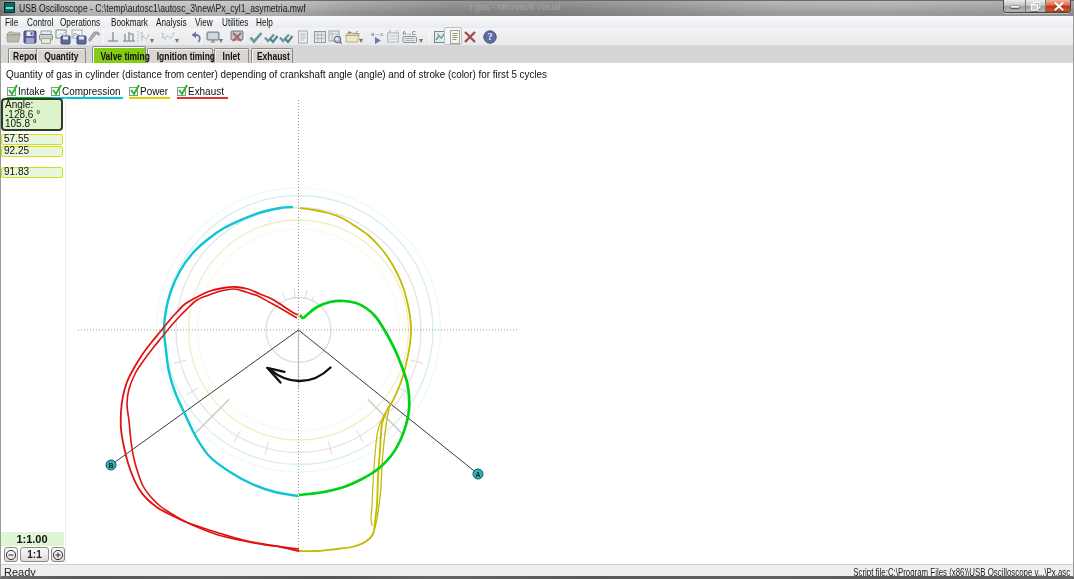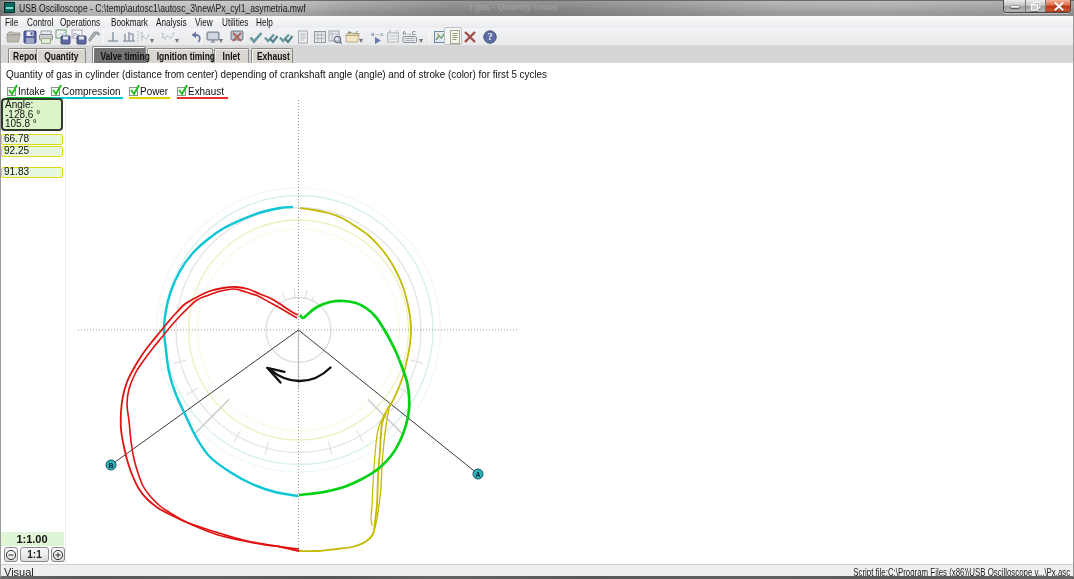--- a/index.html
+++ b/index.html
@@ -30,21 +30,21 @@
   background:linear-gradient(to bottom,#f6f7f9,#e9ecef); border-bottom:1px solid #d8dade; }
 .ti { position:absolute; top:1px; height:16px; }
 .ti svg { display:block; }
 .dd { font-size:8px; color:#55606a; line-height:16px; }
 .tsep { position:absolute; top:2px; width:1px; height:14px; background:#c9ccd2; border-right:1px solid #fdfdfd; }
 .tabstrip { position:absolute; left:0; top:46px; width:1074px; height:17px; background:#d6d6d6; }
 .tab { position:absolute; top:2px; height:15px; background:#d9d6d0; border:1px solid #8a8a8a; border-bottom:none;
   border-radius:2px 2px 0 0; font-size:11px; font-weight:bold; color:#111; text-align:center; line-height:15px;
   box-shadow:inset 1px 1px 0 #f4f2ee; white-space:nowrap; }
 .tab i { font-style:normal; display:inline-block; transform:scaleX(0.77); transform-origin:center; white-space:nowrap; }
-.tab.active { top:0; height:17px; background:#737373; line-height:18px; z-index:2; box-shadow:inset 1px 1px 0 #fff; }
+.tab.active { top:0; height:17px; background:#84cc16; line-height:18px; z-index:2; box-shadow:inset 1px 1px 0 #fff; }
 .content { position:absolute; left:0; top:63px; width:1074px; height:501px; background:#fff; }
 .desc { position:absolute; left:6px; top:3.5px; font-size:11.7px; color:#101010; white-space:nowrap; transform:scaleX(0.842); transform-origin:left; }
 .legend { position:absolute; left:0; top:21px; height:14px; font-size:11.7px; color:#101010; }
 .legend > span { transform:scaleX(0.85); transform-origin:left; white-space:nowrap; }
 .cb { position:absolute; width:9px; height:9px; background:#fff; border:1px solid #909090; top:2.5px; }
 .cb svg { position:absolute; left:-1px; top:-4px; }
 .lg-underline { position:absolute; top:13px; height:1.6px; }
 .sidebar-line { position:absolute; left:65px; top:35px; width:1px; height:466px; background:#ededed; }
 .anglebox { position:absolute; left:1px; top:35px; width:62px; height:33px; background:#ddf4cb;
   border:2px solid #2f3a2f; border-radius:4px; font-size:10px; color:#111; line-height:9.6px; padding:0 0 0 2px; }
@@ -58,21 +58,21 @@
   border-top:1px solid #d0d0d0; font-size:11px; color:#222; }
 .winbottom { position:absolute; left:0; top:576px; width:1074px; height:3px; background:linear-gradient(to right,#6a6a6a 0%,#575757 8%,#606060 20%,#555 30%,#646464 40%,#585858 55%,#616161 70%,#595959 85%,#666 100%); }
 .sideedge { position:absolute; top:16px; width:1px; height:561px; background:#9a9a9a; }
 </style></head>
 <body>
 <div class="titlebar">
     <div class="shade"></div>
     <div class="tline"></div>
  <div class="appicon"></div>
  <div class="titletext">USB Oscilloscope - C:\temp\autosc1\autosc_3\new\Px_cyl1_asymetria.mwf</div>
- <div class="ghost">f gas  -  Quantity Visual</div>
+ <div class="ghost">f gas  -  Microsoft Visual</div>
 </div>
 <div class="winbtns">
  <div class="wb min">
       <svg width="22" height="13">
         <rect x="6.5" y="5.5" width="9" height="2.4" rx="1" fill="#fff" stroke="#555" stroke-width="0.5"></rect>
       </svg>
     </div>
  <div class="wb max">
       <svg width="20" height="13">
         <rect x="7.5" y="2.8" width="6.4" height="5.2" fill="none" stroke="#fefefe" stroke-width="1.2"></rect>
@@ -318,21 +318,21 @@
   <div class="cb" style="left:177px">
         <svg width="12" height="12">
           <path d="M2 6 l3 4 L10 1" stroke="#1ec21e" stroke-width="2" fill="none"></path>
         </svg>
       </div>
   <span style="position:absolute;left:188px">Exhaust</span>
   <div class="lg-underline" style="left:177px;width:51px;background:#e03030"></div>
  </div>
  <div class="sidebar-line"></div>
  <div class="anglebox">Angle:<br>-128.6 °<br>105.8 °</div>
- <div class="valbox" style="top:70.5px">66.78</div>
+ <div class="valbox" style="top:70.5px">57.55</div>
  <div class="valbox" style="top:83px">92.25</div>
  <div class="valbox" style="top:104px">91.83</div>
  <div class="zoomlabel">1:1.00</div>
  <div class="zbtn" style="left:4px;width:14px"><svg width="12" height="12" style="margin-top:1px">
         <circle cx="6" cy="6" r="4.6" fill="none" stroke="#333"></circle>
         <path d="M3.5 6 h5" stroke="#333"></path>
       </svg></div>
  <div class="zbtn" style="left:20px;width:29px;line-height:14px">1:1</div>
  <div class="zbtn" style="left:51px;width:14px"><svg width="12" height="12" style="margin-top:1px">
         <circle cx="6" cy="6" r="4.6" fill="none" stroke="#333"></circle>
@@ -373,17 +373,17 @@
 <path d="M299.0,549.0 C296.3,548.7 288.5,547.7 283.0,547.0 C277.5,546.3 272.5,546.0 266.0,545.0 C259.5,544.0 251.3,542.5 244.0,541.0 C236.7,539.5 229.0,538.0 222.0,536.0 C215.0,534.0 208.0,531.3 202.0,529.0 C196.0,526.7 191.0,524.5 186.0,522.0 C181.0,519.5 176.3,516.7 172.0,514.0 C167.7,511.3 163.7,509.0 160.0,506.0 C156.3,503.0 152.8,499.3 150.0,496.0 C147.2,492.7 145.0,489.8 143.0,486.0 C141.0,482.2 139.5,477.5 138.0,473.0 C136.5,468.5 135.2,464.3 134.0,459.0 C132.8,453.7 131.8,447.3 131.0,441.0 C130.2,434.7 129.7,427.2 129.0,421.0 C128.3,414.8 127.0,409.3 127.0,404.0 C127.0,398.7 127.5,394.3 129.0,389.0 C130.5,383.7 133.5,376.8 136.0,372.0 C138.5,367.2 141.2,364.0 144.0,360.0 C146.8,356.0 150.0,351.8 153.0,348.0 C156.0,344.2 159.0,340.7 162.0,337.0 C165.0,333.3 168.0,329.5 171.0,326.0 C174.0,322.5 177.2,319.0 180.0,316.0 C182.8,313.0 185.2,310.7 188.0,308.0 C190.8,305.3 193.5,302.2 197.0,300.0 C200.5,297.8 205.0,296.5 209.0,295.0 C213.0,293.5 216.8,292.0 221.0,291.0 C225.2,290.0 229.8,288.8 234.0,289.0 C238.2,289.2 242.0,290.8 246.0,292.0 C250.0,293.2 254.2,294.3 258.0,296.0 C261.8,297.7 265.3,300.0 269.0,302.0 C272.7,304.0 276.5,306.0 280.0,308.0 C283.5,310.0 287.2,312.3 290.0,314.0 C292.8,315.7 295.8,317.3 297.0,318.0" fill="none" stroke="#e01111" stroke-width="1.6"></path>
 <path d="M300.0,315.0 C300.5,315.5 301.7,318.2 303.0,318.0 C304.3,317.8 305.7,315.8 308.0,314.0 C310.3,312.2 313.3,309.0 317.0,307.0 C320.7,305.0 325.5,303.0 330.0,302.0 C334.5,301.0 339.7,300.8 344.0,301.0 C348.3,301.2 352.3,301.8 356.0,303.0 C359.7,304.2 362.8,305.8 366.0,308.0 C369.2,310.2 372.3,313.0 375.0,316.0 C377.7,319.0 379.7,322.3 382.0,326.0 C384.3,329.7 386.7,333.7 389.0,338.0 C391.3,342.3 393.8,347.2 396.0,352.0 C398.2,356.8 400.2,362.0 402.0,367.0 C403.8,372.0 405.8,377.2 407.0,382.0 C408.2,386.8 408.7,391.3 409.0,396.0 C409.3,400.7 409.5,405.2 409.0,410.0 C408.5,414.8 407.5,419.8 406.0,425.0 C404.5,430.2 402.5,435.8 400.0,441.0 C397.5,446.2 394.7,451.3 391.0,456.0 C387.3,460.7 382.8,465.2 378.0,469.0 C373.2,472.8 367.7,476.0 362.0,479.0 C356.3,482.0 350.3,484.8 344.0,487.0 C337.7,489.2 329.8,490.8 324.0,492.0 C318.2,493.2 313.2,493.5 309.0,494.0 C304.8,494.5 300.7,494.8 299.0,495.0" fill="none" stroke="#00d114" stroke-width="2.7"></path>
 <path d="M330.5,367.5 C321,377 309,381.2 299,381 C289,380.8 278,376 270.5,369.8" fill="none" stroke="#111" stroke-width="2.3" stroke-linecap="round"></path>
 <path d="M284.5,371.8 L267.2,367.8 L280.5,382.6" fill="none" stroke="#111" stroke-width="2.3" stroke-linecap="round" stroke-linejoin="round"></path>
 <circle cx="478" cy="474" r="5" fill="#2fb3bb" stroke="#0e5a60" stroke-width="1"></circle>
 <text x="478" y="476.6" font-family="Liberation Sans, sans-serif" font-size="7" font-weight="bold" fill="#06282b" text-anchor="middle">A</text>
 <circle cx="111" cy="465" r="5" fill="#2fb3bb" stroke="#0e5a60" stroke-width="1"></circle>
 <text x="111" y="467.6" font-family="Liberation Sans, sans-serif" font-size="7" font-weight="bold" fill="#06282b" text-anchor="middle">B</text>
 </svg>
 <div class="statusbar">
- <span style="position:absolute;left:4px;top:1px">Visual</span>
+ <span style="position:absolute;left:4px;top:1px">Ready</span>
  <span style="position:absolute;right:4px;top:1px;font-size:10.5px;transform:scaleX(0.75);transform-origin:right;white-space:nowrap">Script file:C:\Program Files (x86)\USB Oscilloscope v...\Px.asc</span>
 </div>
 <div class="winbottom"></div>
 <div class="sideedge" style="left:0"></div>
 <div class="sideedge" style="left:1073px"></div>
 </body></html>

